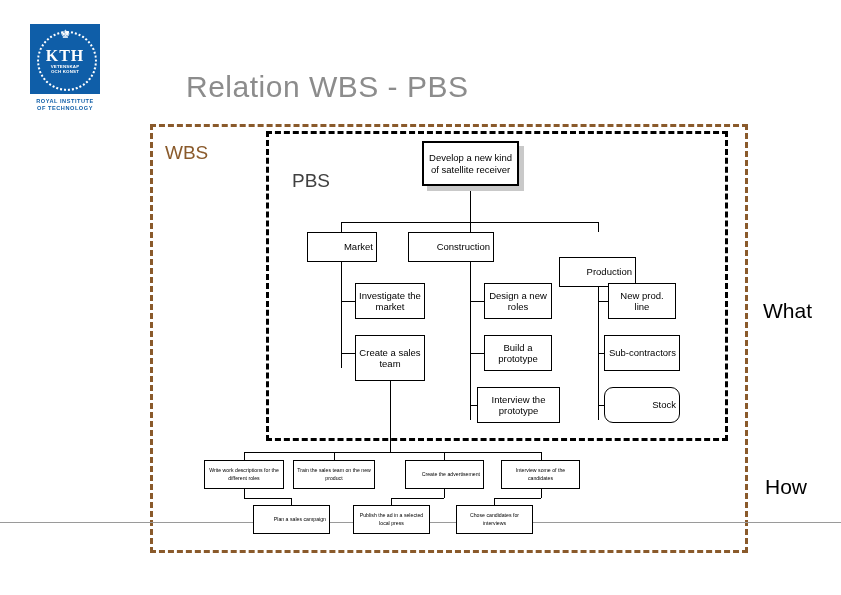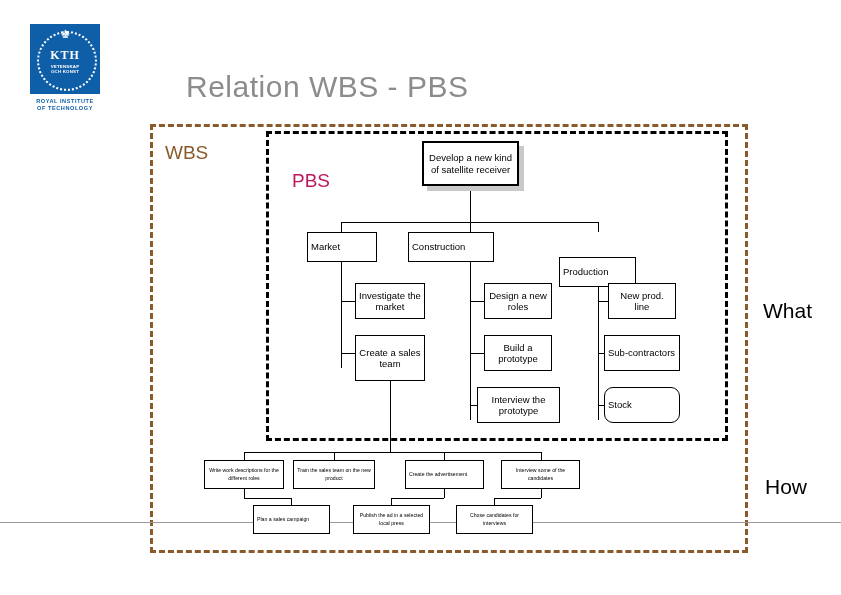--- a/index.html
+++ b/index.html
@@ -8,49 +8,49 @@
 
   
   #logo{position:absolute;left:24px;top:24px;width:82px;}
   #logo-mark{width:70px;height:70px;background:#0f5ea8;position:relative;margin:0 auto;}
   #logo-mark .ring{position:absolute;left:7px;top:7px;width:56px;height:56px;
       border:2px dotted #ffffff;border-radius:50%;}
   #logo-mark .crown{position:absolute;left:50%;top:5px;transform:translateX(-50%);
       color:#fff;font-size:11px;line-height:11px;letter-spacing:-1px;}
   #logo-mark .kth{position:absolute;left:0;right:0;top:23px;text-align:center;
       color:#fff;font-family:"Liberation Serif","DejaVu Serif",serif;
-      font-size:12px;font-weight:bold;letter-spacing:1px;line-height:17px;}
+      font-size:16px;font-weight:bold;letter-spacing:1px;line-height:17px;}
   #logo-mark .motto{position:absolute;left:0;right:0;top:40px;text-align:center;
       color:#fff;font-size:4.4px;line-height:5px;letter-spacing:.2px;font-weight:bold;}
   #logo-caption{margin-top:4px;text-align:center;color:#0f5ea8;
       font-size:5.6px;font-weight:bold;line-height:7px;letter-spacing:.55px;}
 
   
   #page-title{position:absolute;left:186px;top:70px;font-size:30px;color:#8c8c8c;
       letter-spacing:.5px;white-space:nowrap;text-align:center;}
 
   
   #wbs-frame{position:absolute;left:150px;top:124px;width:598px;height:429px;
       border:3px dashed #8a5a2b;box-sizing:border-box;}
   #pbs-frame{position:absolute;left:266px;top:131px;width:462px;height:310px;
       border:3px dashed #000000;box-sizing:border-box;}
   #wbs-label{position:absolute;left:165px;top:142px;font-size:19px;color:#8a5a2b;}
-  #pbs-label{position:absolute;left:292px;top:170px;font-size:19px;color:#be185d;}
+  #pbs-label{position:absolute;left:292px;top:170px;font-size:19px;color:#404040;}
 
   
   #label-what{position:absolute;left:763px;top:299px;font-size:21px;color:#000;}
   #label-how{position:absolute;left:765px;top:475px;font-size:21px;color:#000;}
 
   
   #footer-rule{position:absolute;left:0;top:522px;width:841px;height:1px;background:#9a9a9a;}
 
   
   #diagram{position:absolute;left:0;top:0;width:841px;height:595px;}
   .node{position:absolute;box-sizing:border-box;background:#ffffff;
-        border:1px solid #000;display:flex;align-items:center;justify-content:flex-start;
+        border:1px solid #000;display:flex;align-items:center;justify-content:flex-end;
         text-align:center;line-height:1.18;z-index:3;}
   .node.lvl0{border-width:2px;font-size:9.5px;box-shadow:5px 5px 0 0 #c9c9c9;}
   .node.lvl1{font-size:9.5px;}
   .node.lvl2{font-size:9.5px;}
   .node.tiny{font-size:5.2px;line-height:1.35;}
   .node span{display:block;padding:0 3px;}
 
   .conn{position:absolute;background:#000;z-index:1;}
   .conn.h{height:1px;}
   .conn.v{width:1px;}

